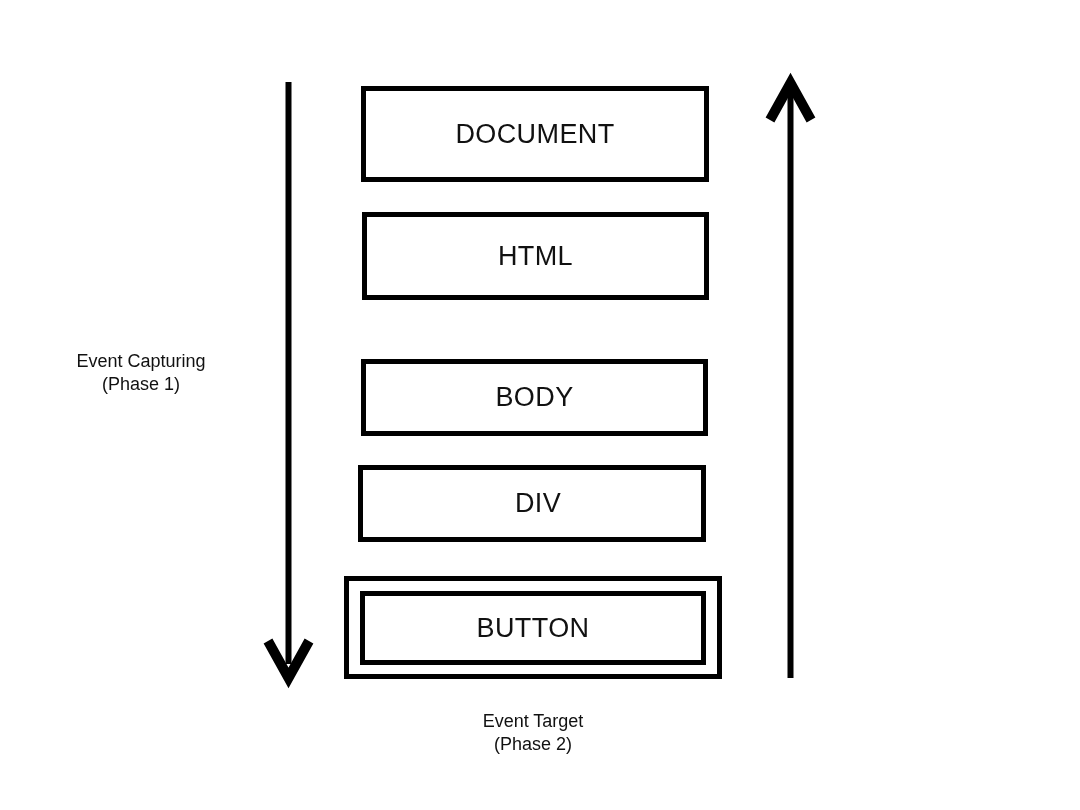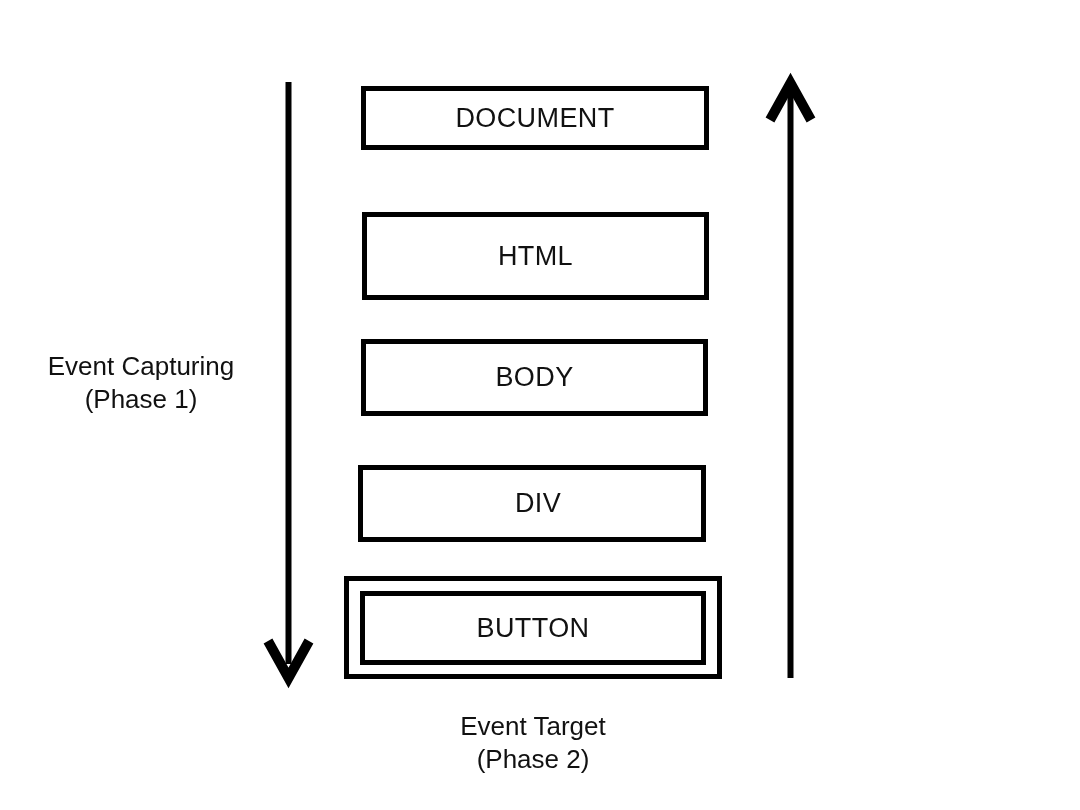--- a/index.html
+++ b/index.html
@@ -28,23 +28,23 @@
     justify-content: center;
   }
   .node-label {
     font-size: 27px;
     line-height: 1;
     letter-spacing: 0.4px;
     color: #111111;
     white-space: nowrap;
   }
 
-  #box-document { left: 361px; top: 86px;  width: 348px; height: 64px; }
+  #box-document { left: 361px; top: 86px;  width: 348px; height: 96px; }
   #box-html     { left: 362px; top: 212px; width: 347px; height: 88px; }
-  #box-body     { left: 361px; top: 339px; width: 347px; height: 77px; }
+  #box-body     { left: 361px; top: 359px; width: 347px; height: 77px; }
   #box-div      { left: 358px; top: 465px; width: 348px; height: 77px; padding-left: 12px; }
 
   
   #target-outer {
     position: absolute;
     box-sizing: border-box;
     left: 344px;
     top: 576px;
     width: 378px;
     height: 103px;
@@ -63,21 +63,21 @@
     position: absolute;
     overflow: visible;
   }
   #arrow-capturing { left: 262px; top: 78px; }
   #arrow-bubbling  { left: 764px; top: 78px; }
 
   
   .caption {
     position: absolute;
     text-align: center;
-    font-size: 26px;
+    font-size: 18px;
     line-height: 1.26;
     color: #111111;
     white-space: pre-line;
   }
   #caption-capturing { left: 21px;  top: 350px; width: 240px; }
   #caption-bubbling  { left: 815px; top: 350px; width: 240px; }
   #caption-target    { left: 413px; top: 710px; width: 240px; }
 </style>
 </head>
 <body>

